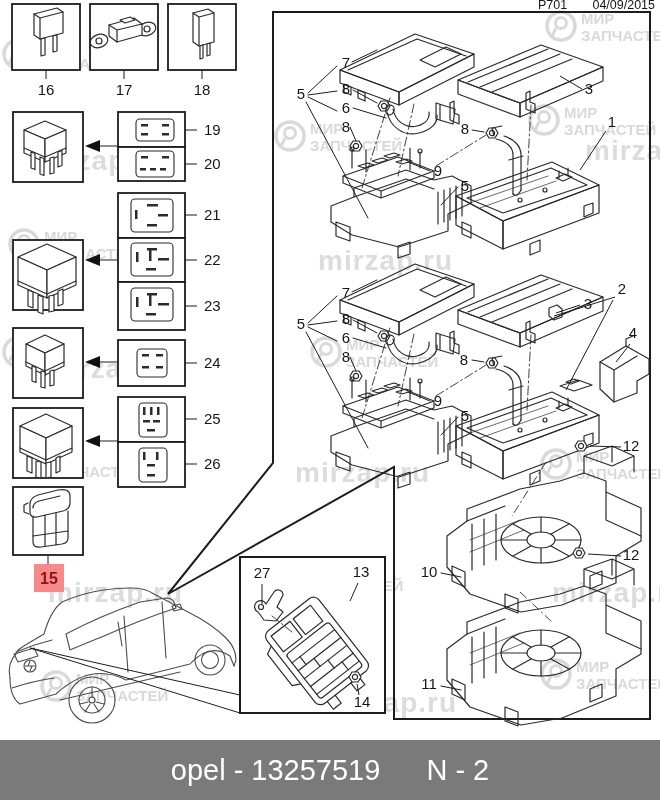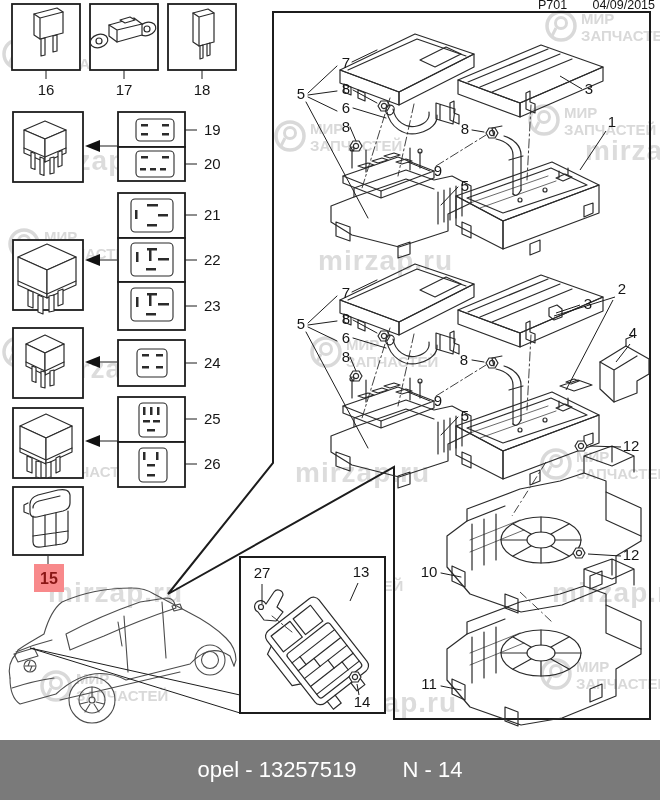--- a/index.html
+++ b/index.html
@@ -16,21 +16,21 @@
   .dd{stroke:#2b2b2b;stroke-width:.9;fill:none;stroke-dasharray:9 3 2 3;}
   .box{fill:#ffffff;stroke:#1c1c1c;stroke-width:1.8;}
   .face{fill:#ffffff;stroke:#2b2b2b;stroke-width:1.1;}
   .pin{fill:#2b2b2b;}
   .wmtext{font-size:15px;font-weight:bold;fill:#d9d9d9;}
   .wmurl{font-size:28px;font-weight:bold;fill:#dcdcdc;letter-spacing:1px;}
   .wmc{stroke:#d9d9d9;fill:none;}
   .red15{font-size:16px;font-weight:bold;fill:#8a1615;text-anchor:middle;}
   #footer{position:absolute;left:0;top:740px;width:660px;height:60px;background:#7a7a7a;
           display:flex;align-items:center;justify-content:center;gap:46px;
-          color:#ffffff;font-size:22px;}
+          color:#ffffff;font-size:29px;}
 </style>
 </head>
 <body>
 
 <div id="stage">
 <svg width="660" height="800" viewBox="0 0 660 800">
   <defs>
     <g id="nut">
       <path class="pw" d="M-6,0 L-3,-5 L3,-5 L6,0 L3,5 L-3,5 Z"></path>
       <circle class="p" cx="0" cy="0" r="2.6"></circle>
@@ -438,15 +438,15 @@
     <text class="co" x="631" y="560">12</text>
 
     <text class="co" x="429" y="577">10</text>
     <text class="co" x="429" y="689">11</text>
   </g>
 </svg>
 
 
 <div id="footer">
   <span>opel - 13257519</span>
-  <span>N - 14</span>
+  <span>N - 2</span>
 </div>
 </div>
 
 </body></html>

